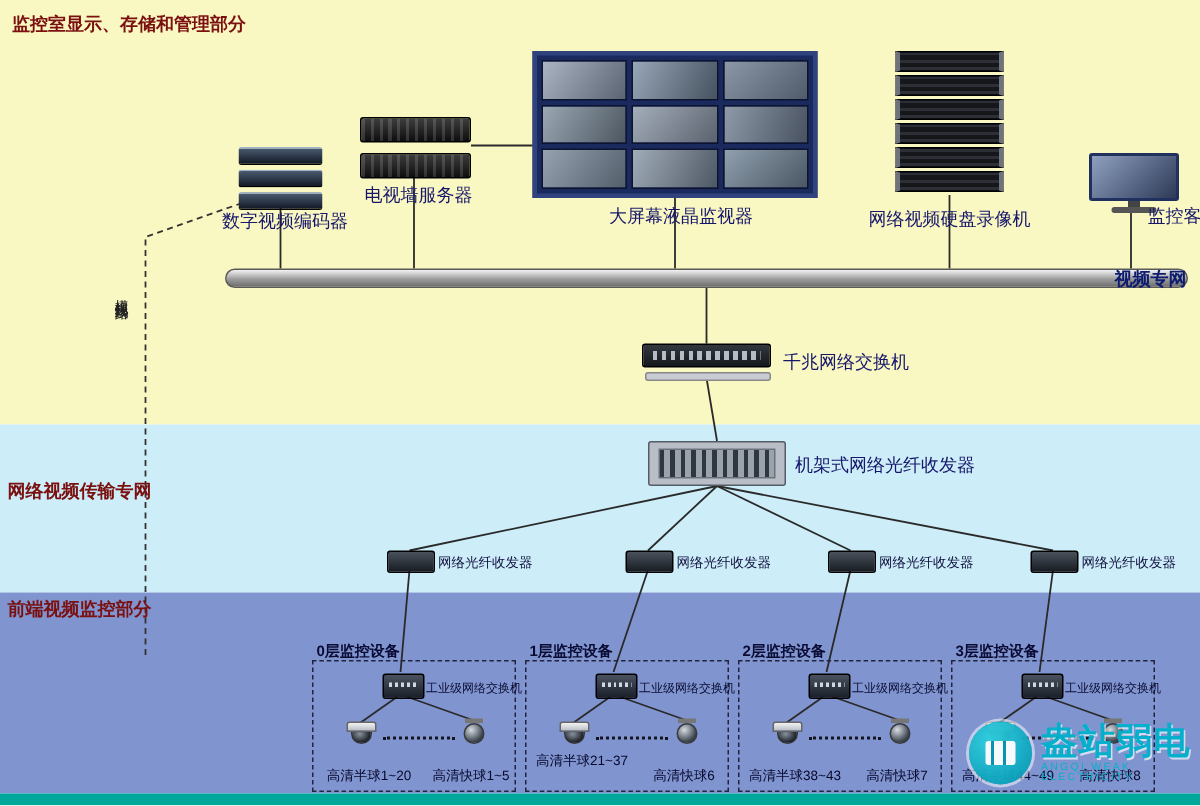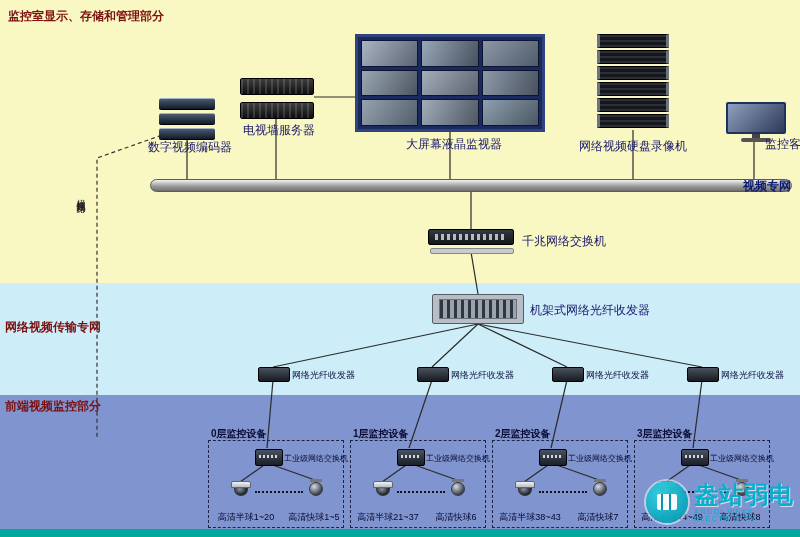--- a/index.html
+++ b/index.html
@@ -258,21 +258,21 @@
     <div class="ind-label" style="left:75px;top:12px;">工业级网络交换机</div>
     <div class="dome" style="left:22px;top:40px;">
         <div class="d-base"></div>
         <div class="d-ball"></div>
       </div>
     <div class="speed" style="left:98px;top:38px;">
         <div class="s-mount"></div>
         <div class="s-ball"></div>
       </div>
     <div class="dots" style="left:46px;top:50px;width:48px;"></div>
-    <div class="cam-label" style="left:-2px;bottom:3px;width:78px;margin-top:10px;">高清半球21~37</div>
+    <div class="cam-label" style="left:-2px;bottom:13px;width:78px;margin-top:10px;">高清半球21~37</div>
     <div class="cam-label" style="left:72px;bottom:3px;width:66px;">高清快球6</div>
   </div>
 
   <div class="group-box" style="left:492px;top:440px;width:136px;height:88px;">
     <div class="group-title">2层监控设备</div>
     <div class="ind-switch" style="left:46px;top:8px;"></div>
     <div class="ind-label" style="left:75px;top:12px;">工业级网络交换机</div>
     <div class="dome" style="left:22px;top:40px;">
         <div class="d-base"></div>
         <div class="d-ball"></div>

